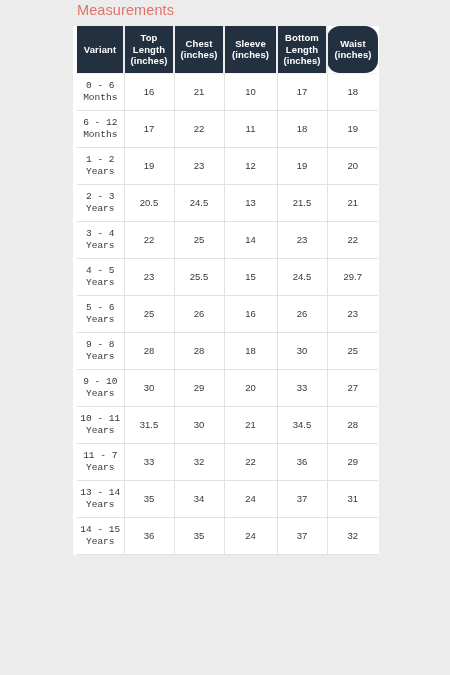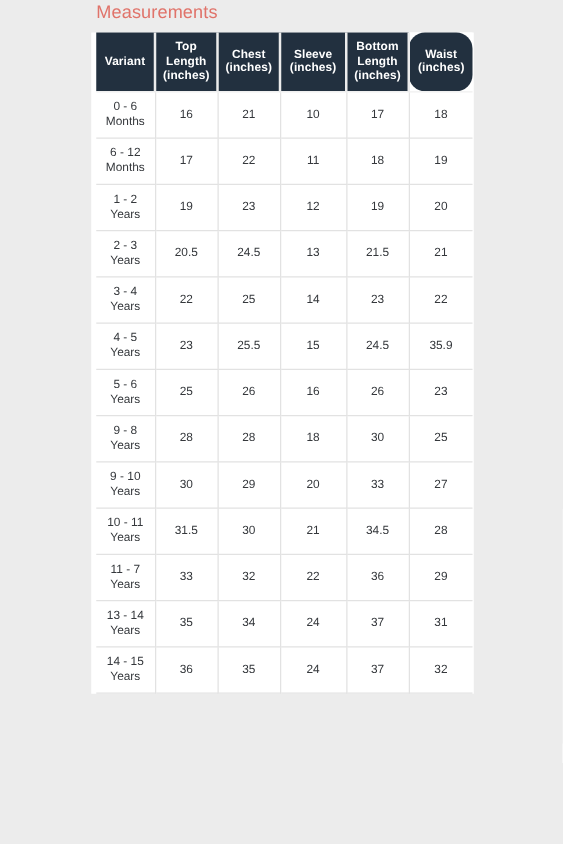--- a/index.html
+++ b/index.html
@@ -86,20 +86,21 @@
   }
   table.measure-table tbody td:last-child {
     border-right: none;
   }
   table.measure-table tbody tr:first-child td {
     border-top: 1px solid #f0f0f0;
   }
 
   td.variant-cell {
     color: #35383c;
+    font-family: Liberation Mono, monospace;
   }
 
   
   col.c0 { width: 47px; }
   col.c1 { width: 50px; }
   col.c2 { width: 50px; }
   col.c3 { width: 53px; }
   col.c4 { width: 50px; }
   col.c5 { width: 51px; }
 
@@ -209,21 +210,21 @@
           </tr>
           <tr>
             <td class="variant-cell">
               <div class="nowrap">4 - 5</div>
               <div class="nowrap">Years</div>
             </td>
             <td>23</td>
             <td>25.5</td>
             <td>15</td>
             <td>24.5</td>
-            <td>35.9</td>
+            <td>29.7</td>
           </tr>
           <tr>
             <td class="variant-cell">
               <div class="nowrap">5 - 6</div>
               <div class="nowrap">Years</div>
             </td>
             <td>25</td>
             <td>26</td>
             <td>16</td>
             <td>26</td>

